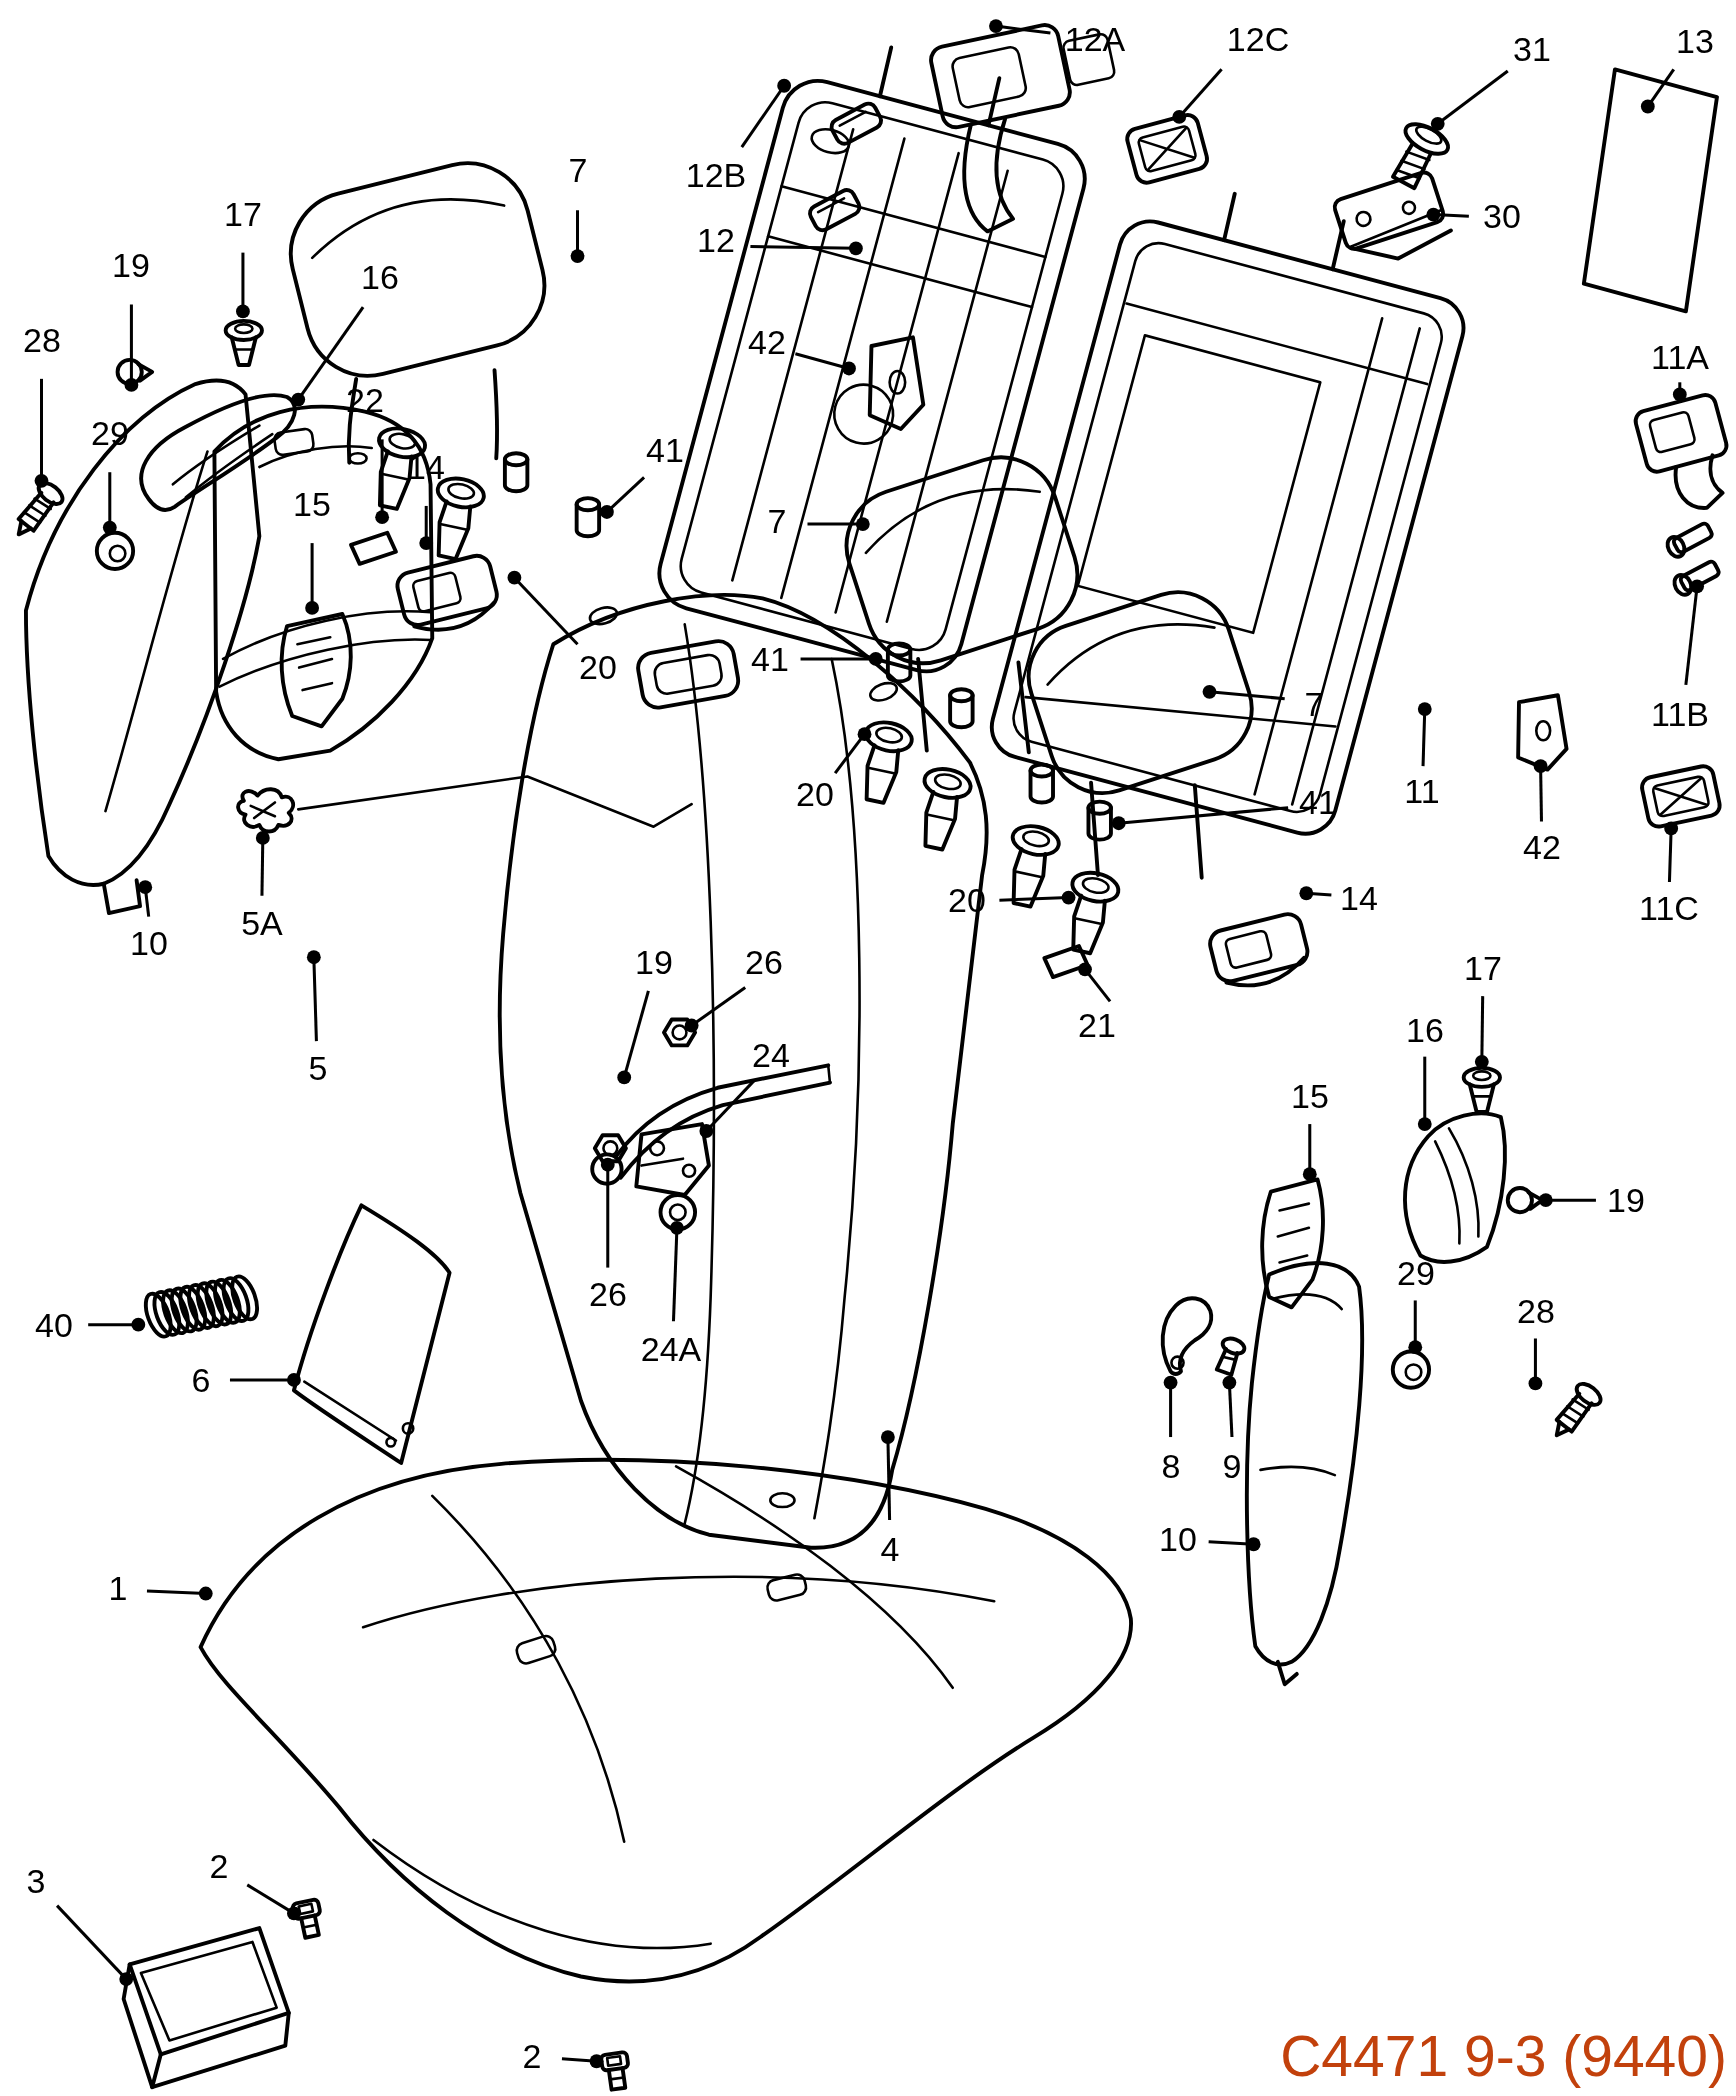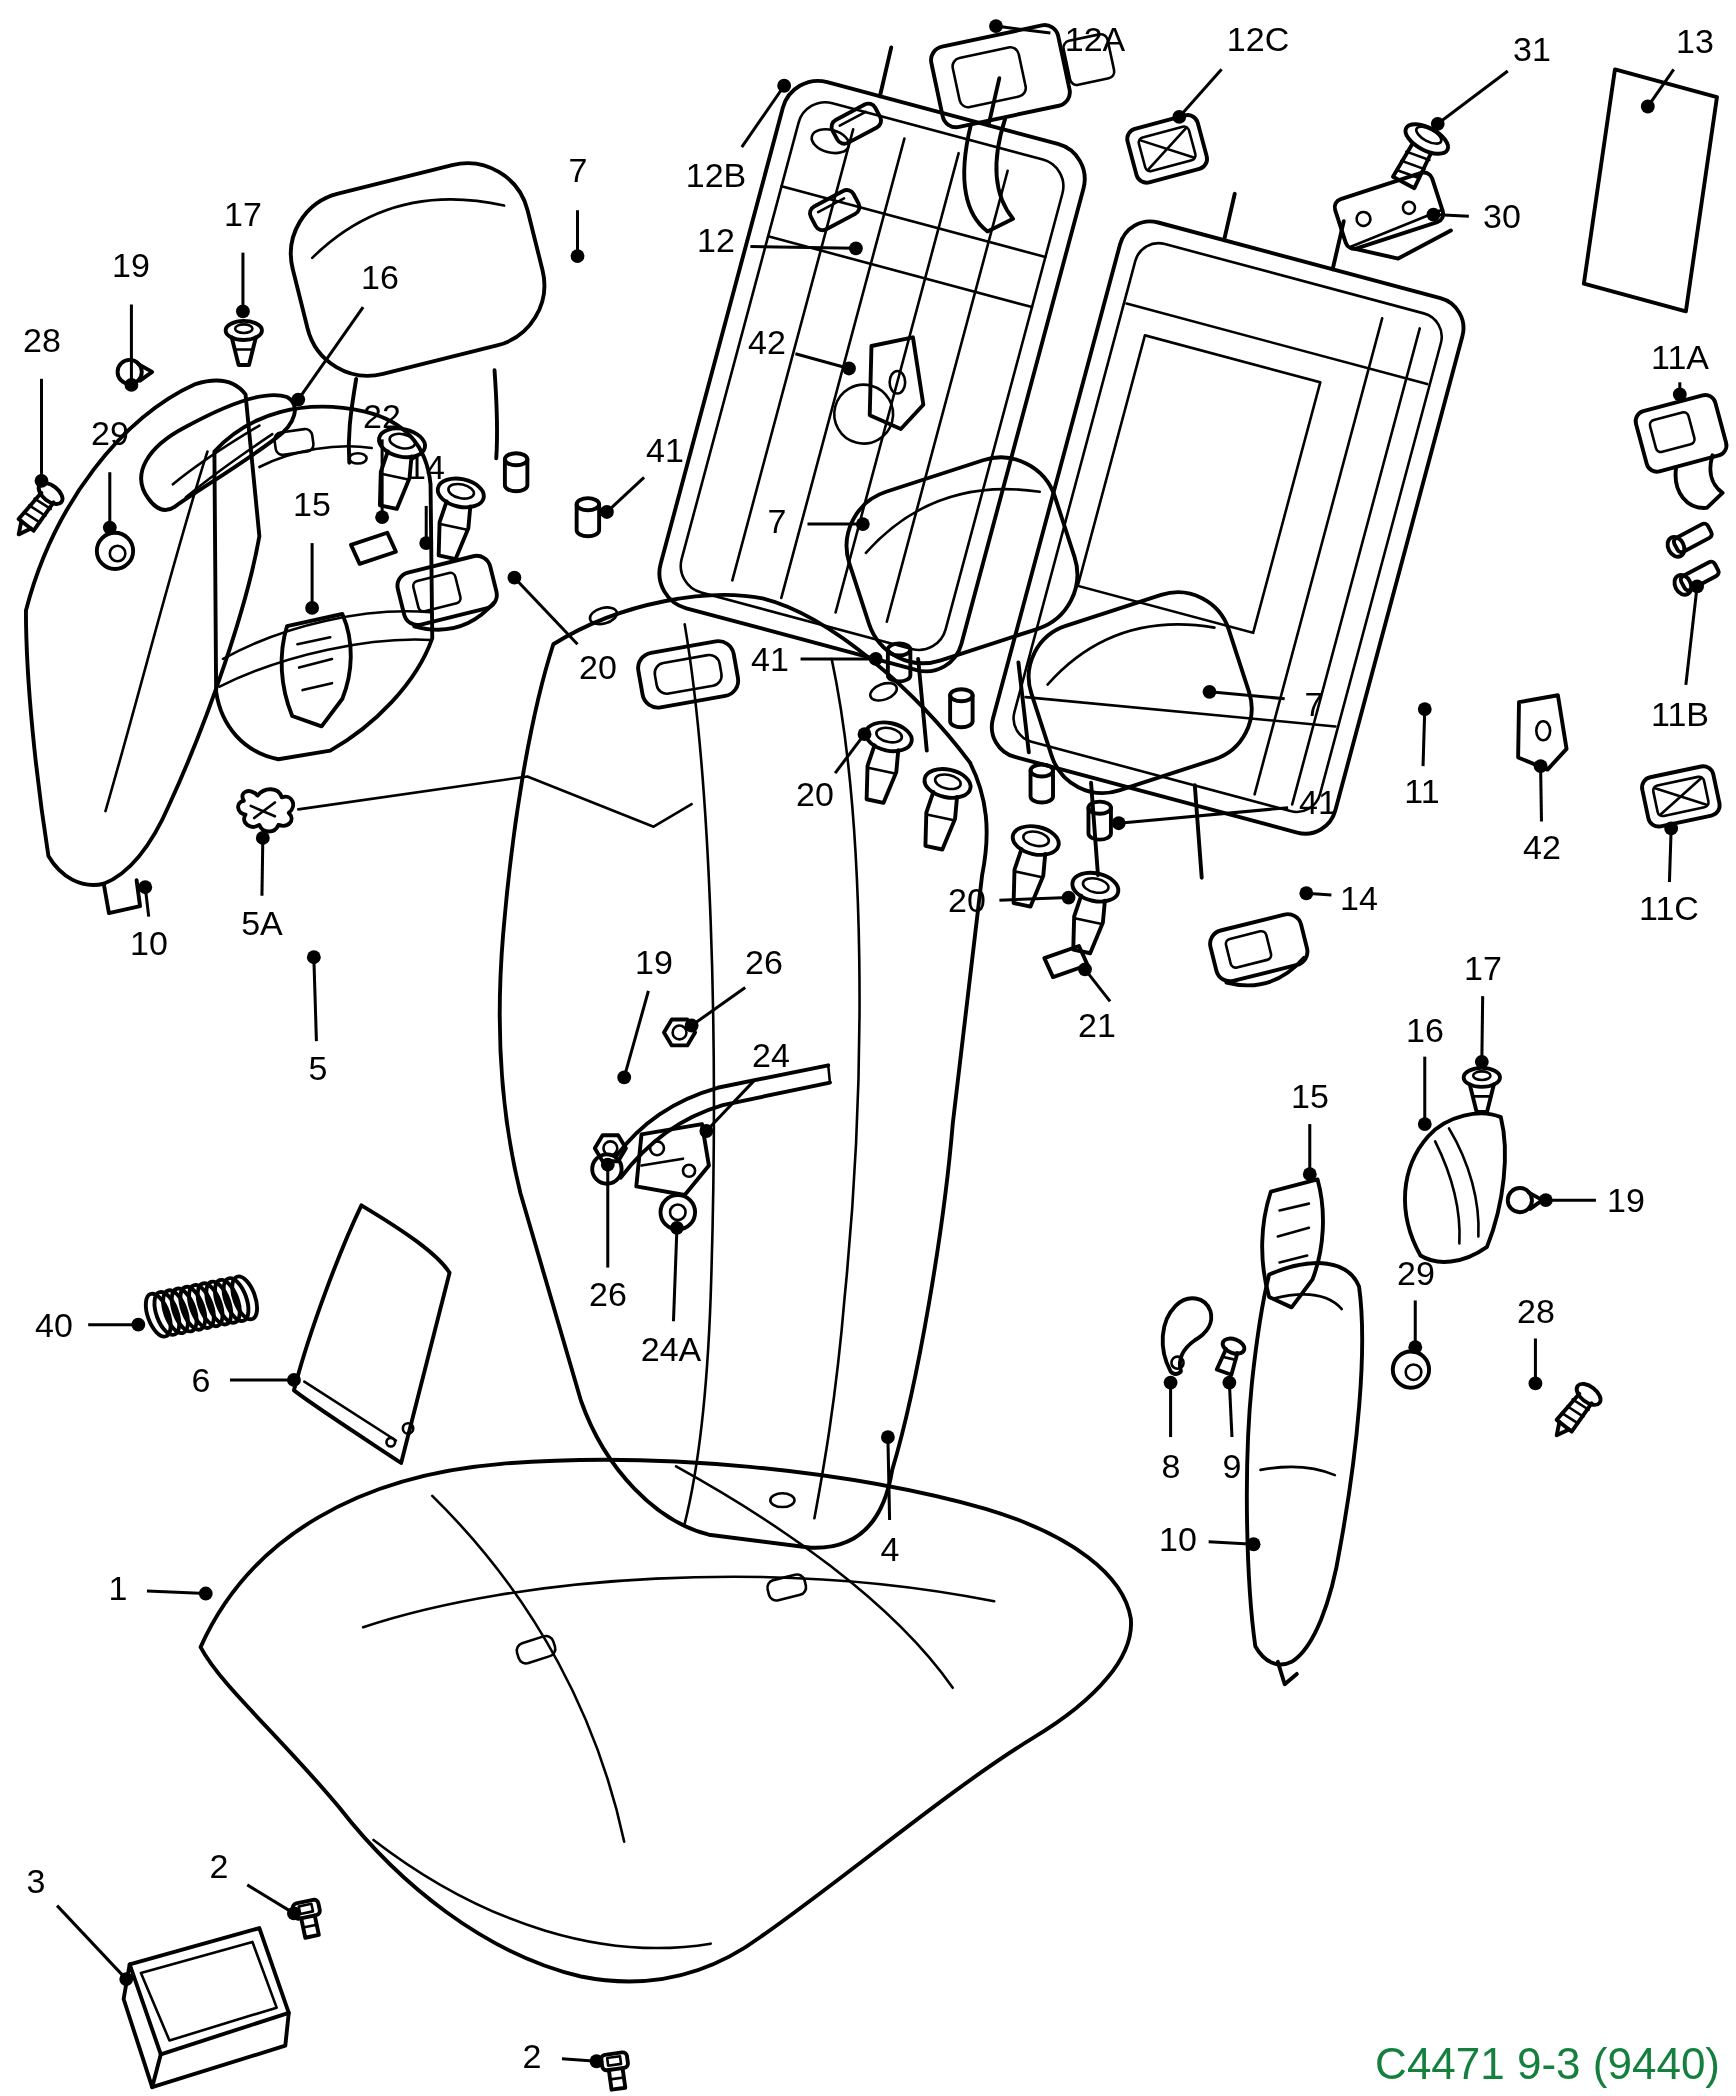--- a/index.html
+++ b/index.html
@@ -8,21 +8,21 @@
   svg.layer{position:absolute;left:0;top:0;width:1736px;height:2096px;}
   
   #drawing path,#drawing rect,#drawing line,#drawing circle,#drawing ellipse,#drawing polyline{
     fill:none;stroke:#000;stroke-width:4.5;stroke-linecap:round;stroke-linejoin:round;}
   #drawing .d{stroke-width:3;}
   
   #leader-layer .leader{fill:none;stroke:#000;stroke-width:3.5;}
   #leader-layer .dot{fill:#000;stroke:none;}
   .callout{position:absolute;transform:translate(-50%,-50%);font-size:34px;line-height:1;
            color:#000;white-space:nowrap;}
-  .diagram-code{position:absolute;right:16px;bottom:7px;font-size:44px;color:#15803d;}
+  .diagram-code{position:absolute;right:9px;bottom:7px;font-size:57px;color:#c2410c;}
 </style>
 </head>
 <body>
 
 <div class="stage">
 
   <svg id="drawing" class="layer" viewBox="0 0 2008 2424">
 
     <g>
       <path d="M30,706 C62,582 142,482 226,444 C252,436 272,440 284,456 L300,620 C286,700 242,830 196,930 C176,976 150,1010 120,1022 C94,1028 70,1014 56,990 C42,900 30,790 30,706 Z"></path>
@@ -540,21 +540,21 @@
       <circle class="dot" cx="690" cy="2384" r="8"></circle>
     </svg>
 
   <div id="callout-layer">
       <div class="callout" style="left: 578px; top: 170px;">7</div>
       <div class="callout" style="left: 243px; top: 214px;">17</div>
       <div class="callout" style="left: 131px; top: 265px;">19</div>
       <div class="callout" style="left: 380px; top: 277px;">16</div>
       <div class="callout" style="left: 42px; top: 340px;">28</div>
       <div class="callout" style="left: 110px; top: 433px;">29</div>
-      <div class="callout" style="left: 382px; top: 400px; margin-top: 16px;">22</div>
+      <div class="callout" style="left: 365px; top: 400px;">22</div>
       <div class="callout" style="left: 426px; top: 467px;">14</div>
       <div class="callout" style="left: 312px; top: 504px;">15</div>
       <div class="callout" style="left: 665px; top: 450px;">41</div>
       <div class="callout" style="left: 598px; top: 667px;">20</div>
       <div class="callout" style="left: 716px; top: 175px;">12B</div>
       <div class="callout" style="left: 716px; top: 240px;">12</div>
       <div class="callout" style="left: 1095px; top: 39px;">12A</div>
       <div class="callout" style="left: 1245px; top: 39px; margin-left: 13px;">12C</div>
       <div class="callout" style="left: 1532px; top: 41px; margin-top: 8px;">31</div>
       <div class="callout" style="left: 1695px; top: 41px;">13</div>

